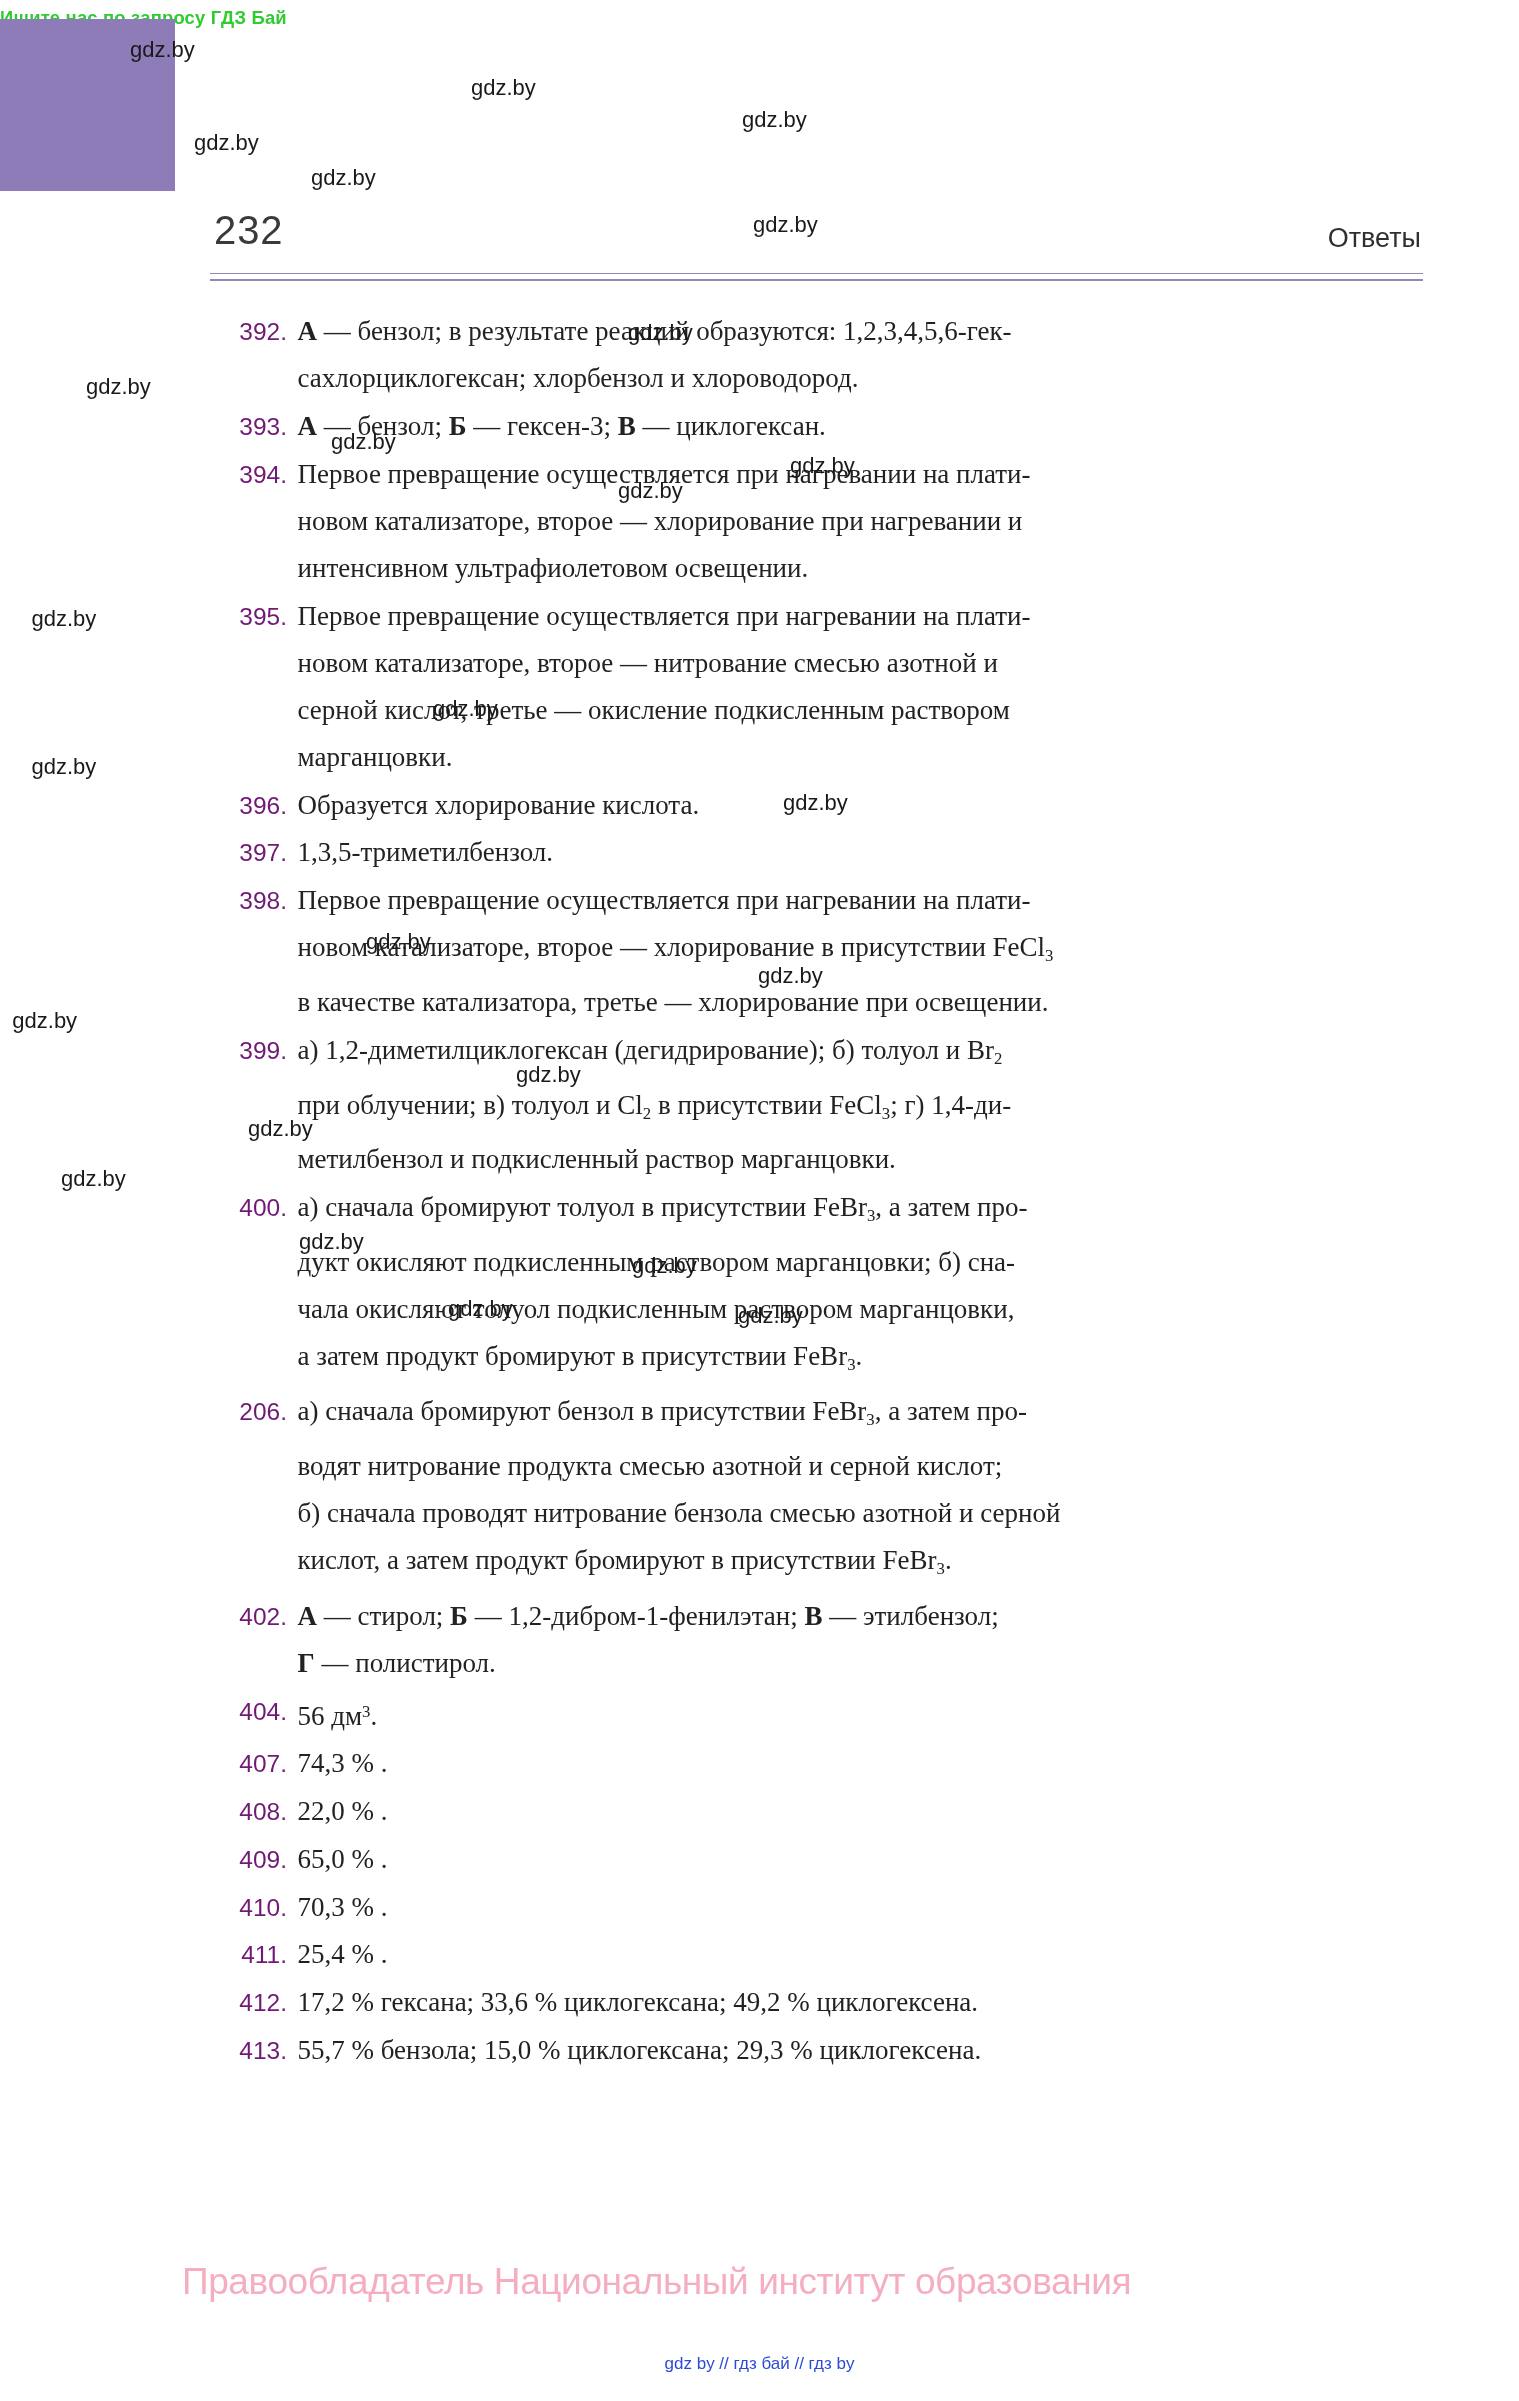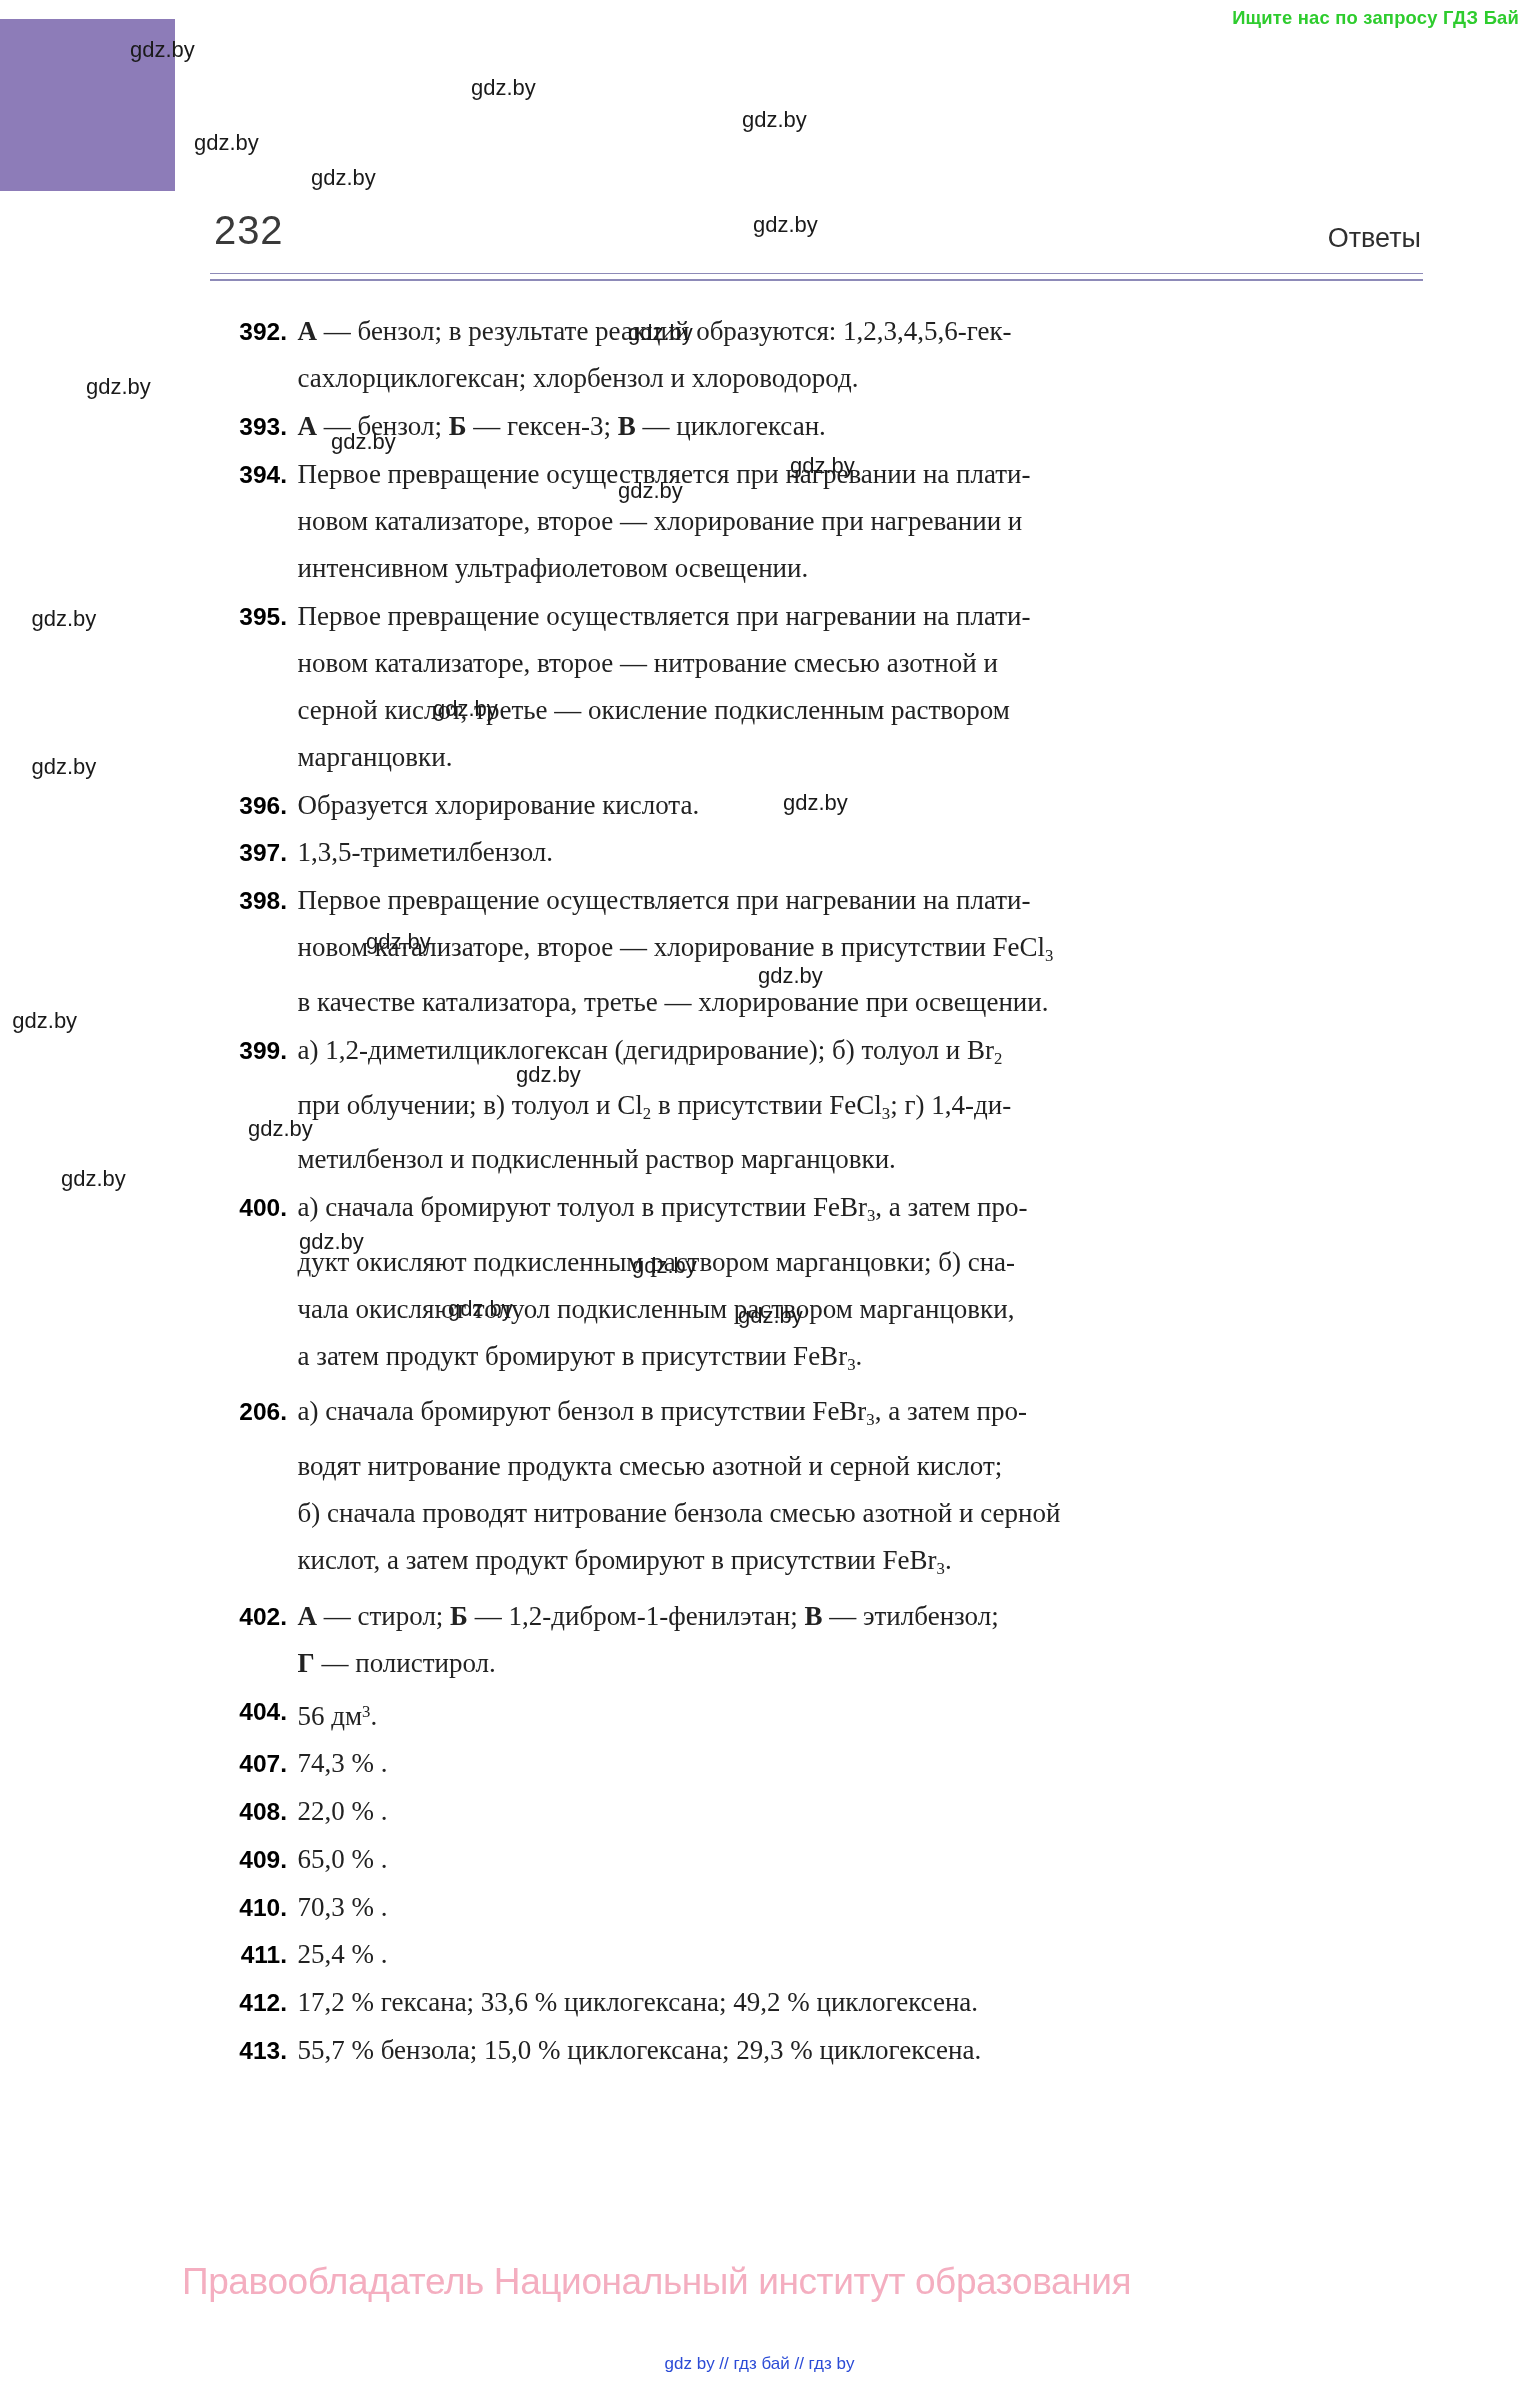--- a/index.html
+++ b/index.html
@@ -15,21 +15,21 @@
     overflow: hidden;
     font-family: "Liberation Serif", "DejaVu Serif", serif;
   }
 
   
   .top-banner {
     position: absolute;
     top: 7px;
     left: 0;
     width: 1519px;
-    text-align: right;
+    text-align: left;
     color: #2ecc2e;
     font-family: "Liberation Sans", sans-serif;
     font-weight: bold;
     font-size: 18.4px;
     letter-spacing: 0.2px;
   }
 
   
   .purple-block {
     position: absolute;
@@ -78,23 +78,23 @@
   }
   .answer-row {
     display: flex;
     align-items: flex-start;
     margin-bottom: 0.9px;
   }
   .answer-num {
     flex: 0 0 77px;
     text-align: right;
     padding-right: 10.5px;
-    color: #000000;
-    font-family: "Liberation Sans", sans-serif;
-    font-weight: bold;
+    color: #701a75;
+    font-family: "Liberation Sans", sans-serif;
+    font-weight: normal;
     font-size: 24.5px;
     line-height: 47px;
   }
   .answer-body {
     flex: 1 1 auto;
     font-size: 27px;
     line-height: 47px;
     color: #222222;
     text-align: justify;
     text-justify: inter-word;

